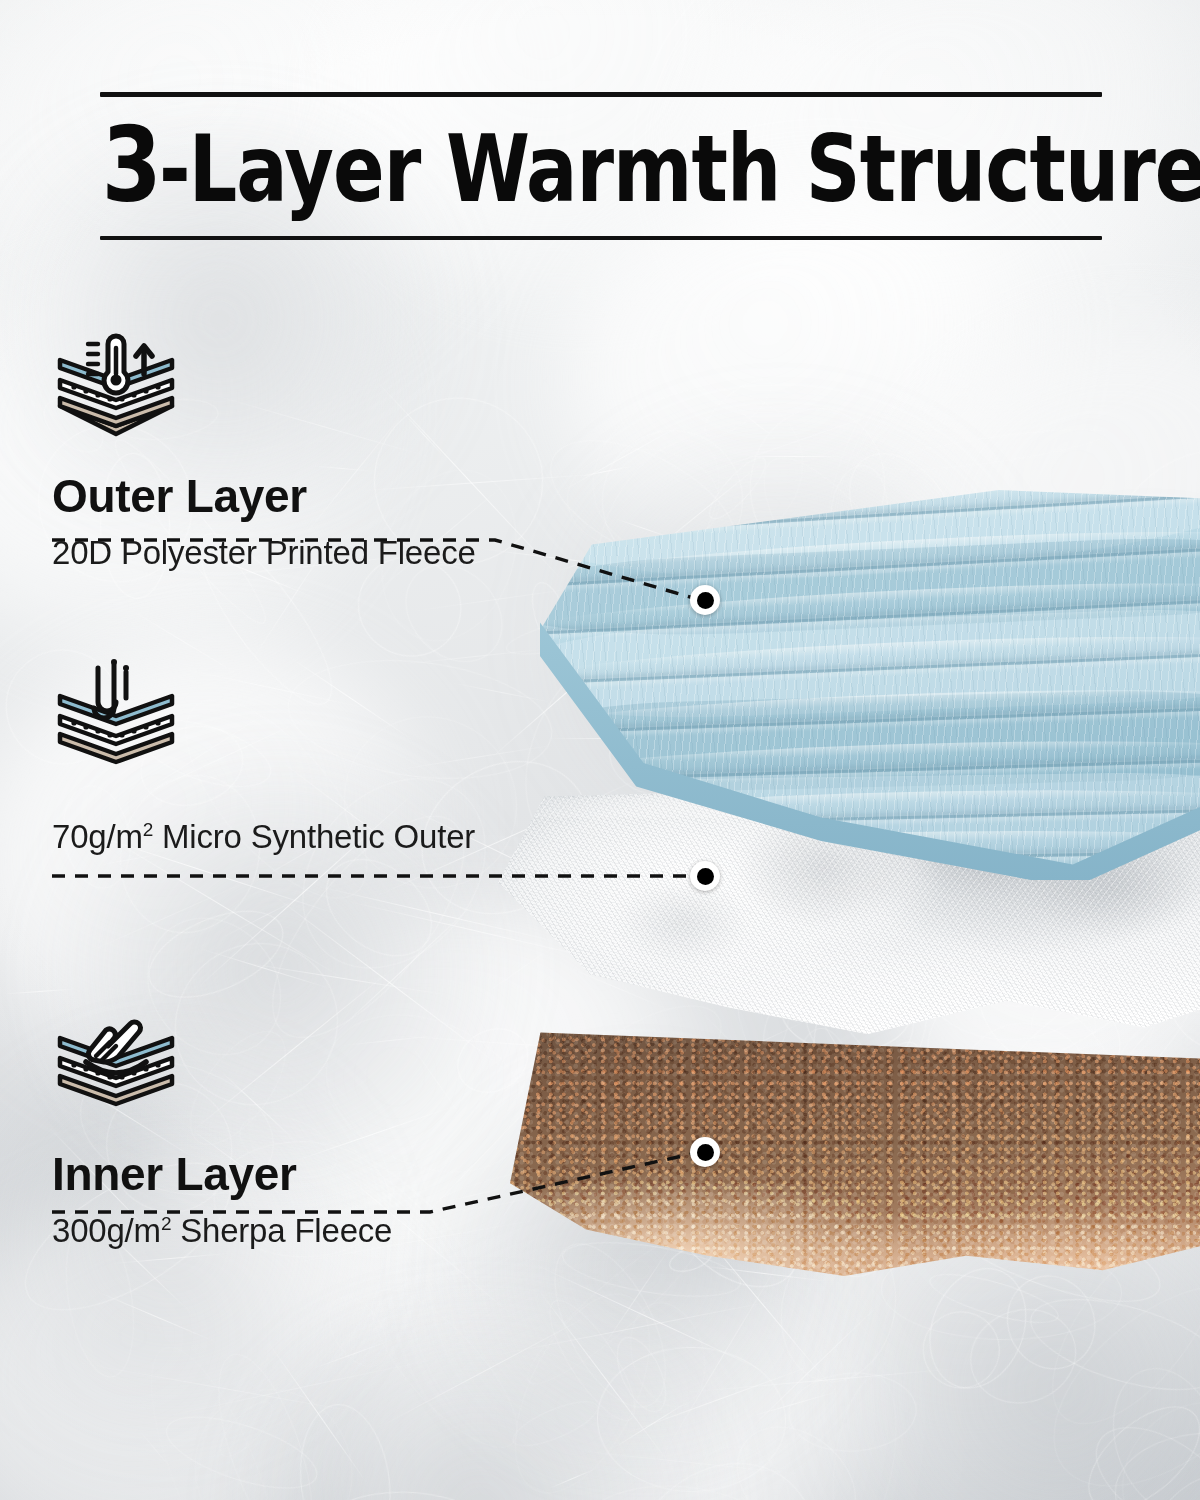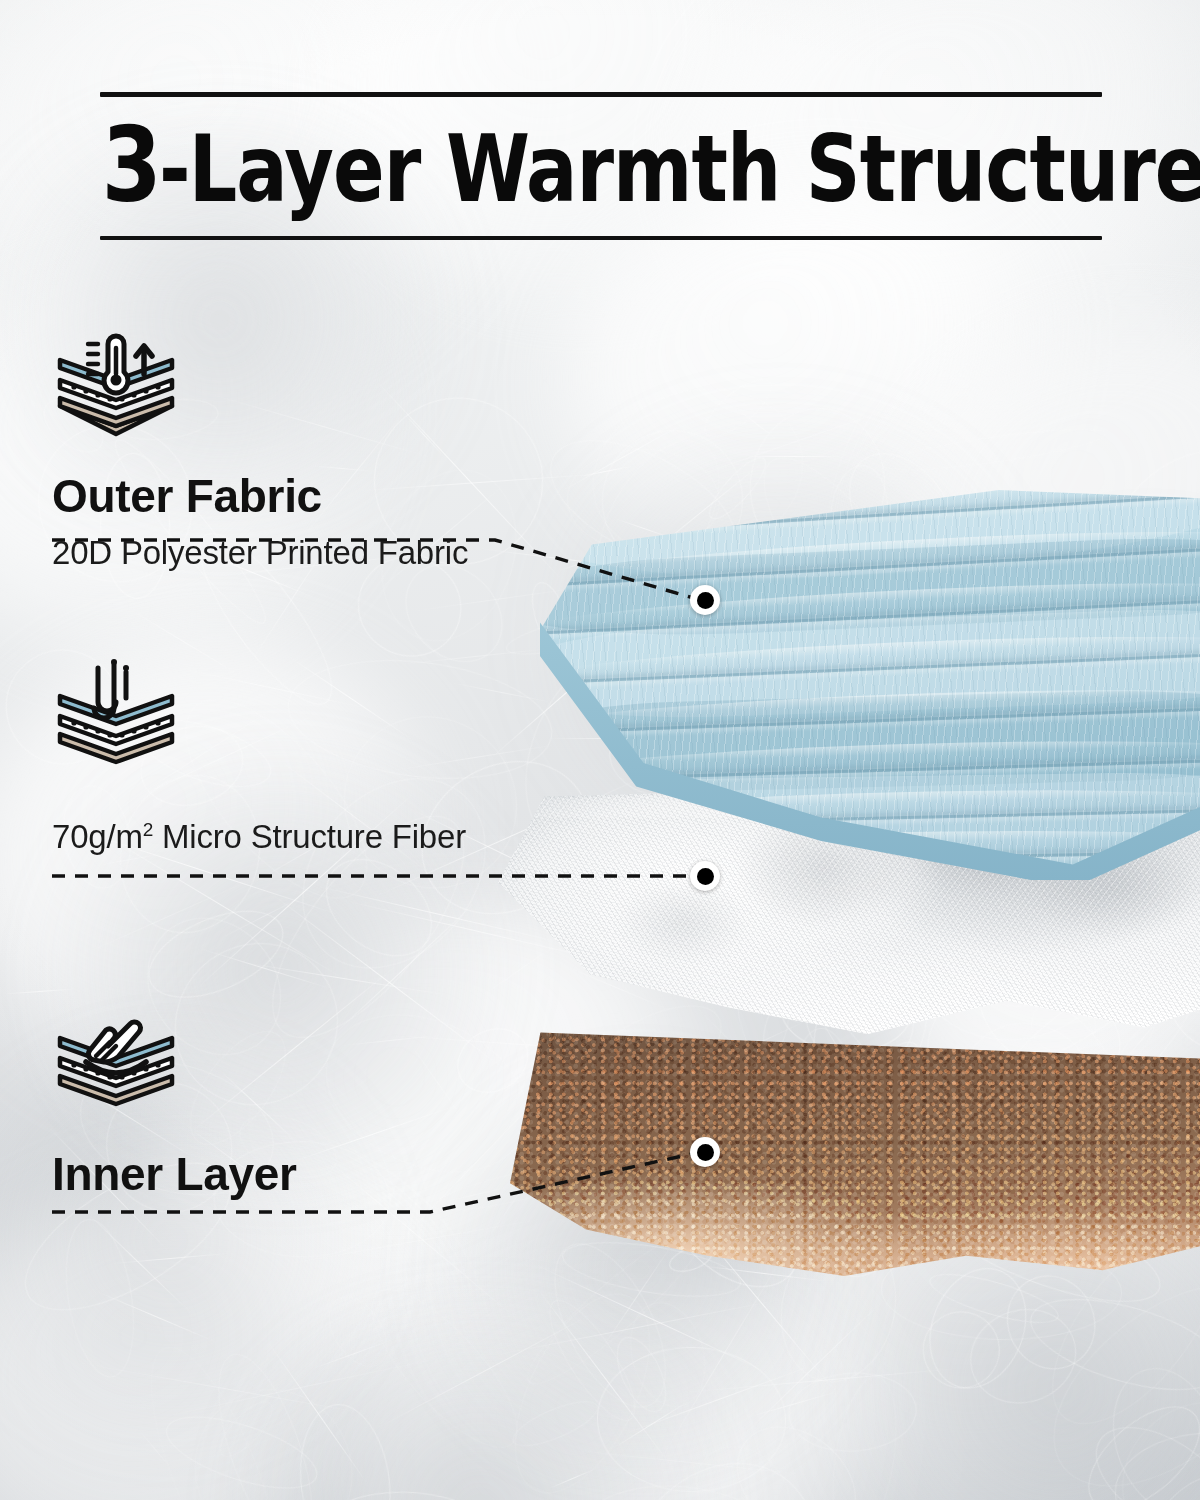--- a/index.html
+++ b/index.html
@@ -561,23 +561,23 @@
         <path d="M36 22 h10"></path>
           <path d="M36 32 h10"></path>
           <path d="M36 42 h10"></path>
           <path d="M36 52 h10"></path>
       </g>
       <path d="M92 52 V26" stroke="#111" stroke-width="5.5" stroke-linecap="round"></path>
       <path d="M84 34 L92 24 L100 34" fill="none" stroke="#111" stroke-width="5.5" stroke-linecap="round" stroke-linejoin="round"></path>
     </svg>
   </div>
   <div class="cap" style="position:absolute;left:0;top:148px">
-    <div class="hd">Outer Fabric</div>
+    <div class="hd">Outer Layer</div>
     <div class="sub">
-      <span>20D Polyester Printed Fabric</span>
+      <span>20D Polyester Printed Fleece</span>
     </div>
   </div>
 </div>
 
 <div class="callout" style="top:658px">
   <div class="ico">
     <svg viewBox="0 0 128 128" width="128" height="128">
       <path d="M8 84 L8 76 L64 96 L120 76 L120 84 L64 104 Z" fill="#cbbcab" stroke="#111" stroke-width="4.5" stroke-linejoin="round"></path>
       <path d="M8 66 L8 58 L64 78 L120 58 L120 66 L64 86 Z" fill="#ffffff" stroke="#111" stroke-width="4.5" stroke-linejoin="round"></path>
       <g fill="#111">
@@ -596,21 +596,21 @@
         <path d="M46 10 V44 a9 9 0 0 0 18 0"></path>
         <path d="M62 6 V50 a10 10 0 0 1 -20 0"></path>
         <path d="M74 14 V40"></path>
       </g>
       <circle cx="62" cy="4" r="3" fill="#111"></circle>
       <circle cx="74" cy="10" r="3" fill="#111"></circle>
     </svg>
   </div>
   <div class="cap" style="position:absolute;left:0;top:148px">
     <div class="sub">
-      <span>70g/m</span><sup>2</sup><span> Micro Structure Fiber</span>
+      <span>70g/m</span><sup>2</sup><span> Micro Synthetic Outer</span>
     </div>
   </div>
 </div>
 
 <div class="callout" style="top:1000px">
   <div class="ico">
     <svg viewBox="0 0 128 128" width="128" height="128">
       <path d="M8 84 L8 76 L64 96 L120 76 L120 84 L64 104 Z" fill="#cbbcab" stroke="#111" stroke-width="4.5" stroke-linejoin="round"></path>
       <path d="M8 66 L8 58 L64 78 L120 58 L120 66 L64 86 Z" fill="#ffffff" stroke="#111" stroke-width="4.5" stroke-linejoin="round"></path>
       <g fill="#111">
@@ -628,14 +628,17 @@
       <path d="M38 50 L54 30 a6 6 0 0 1 9 7 L56 46 L78 24 a6 6 0 0 1 9 8 L70 52 a22 22 0 0 1 -18 10 L42 60 a6 6 0 0 1 -4 -10 Z" fill="#fff" stroke="#111" stroke-width="5" stroke-linejoin="round"></path>
       <g fill="none" stroke="#111" stroke-width="4.4" stroke-linecap="round">
         <path d="M44 56 L58 42"></path>
           <path d="M50 60 L64 46"></path>
       </g>
       <path d="M34 62 q30 22 60 0" fill="none" stroke="#111" stroke-width="5.5" stroke-linecap="round"></path>
     </svg>
   </div>
   <div class="cap" style="position:absolute;left:0;top:148px">
     <div class="hd">Inner Layer</div>
+    <div class="sub">
+      <span>300g/m</span><sup>2</sup><span> Sherpa Fleece</span>
+    </div>
   </div>
 </div>
 
 </body></html>

